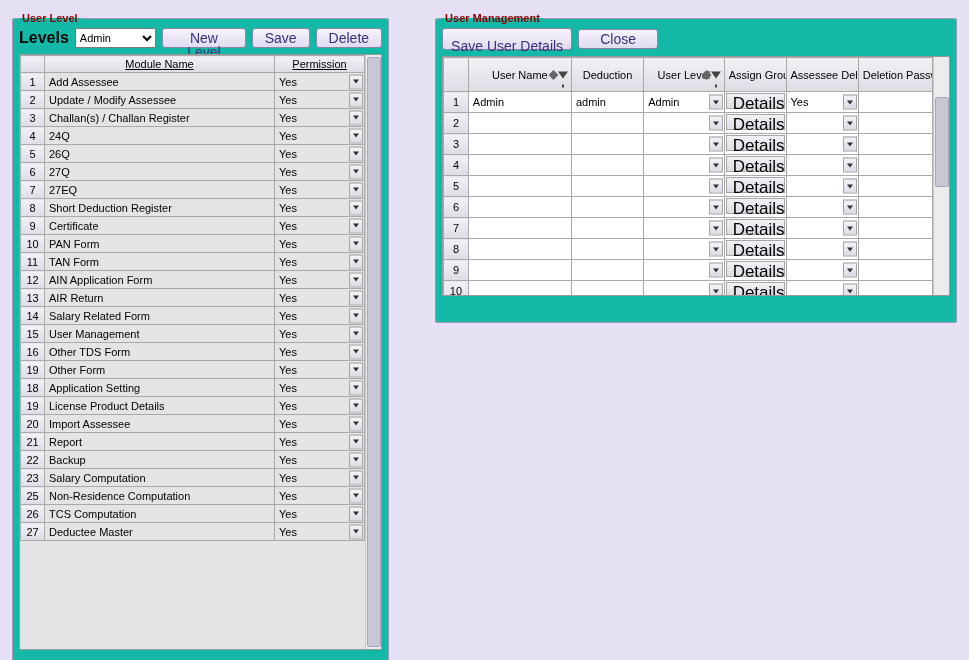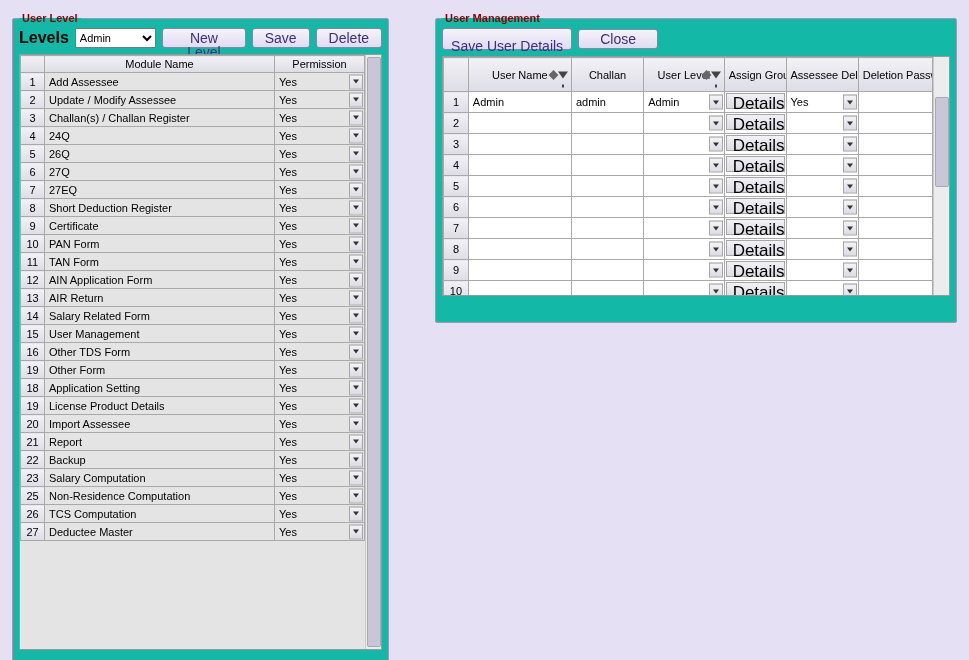--- a/index.html
+++ b/index.html
@@ -99,21 +99,21 @@
     white-space: nowrap;
     overflow: hidden;
   }
   table.grid th {
     background: linear-gradient(#f1f1f6, #dedde6);
     font-weight: normal;
     text-align: center;
     height: 34px;
     position: relative;
   }
-  table.grid th.short { height: 16px; }
+  table.grid th.short { height: 16px; text-decoration: underline; }
   table.grid td.rownum {
     background: linear-gradient(#f1f1f6, #dedde6);
     text-align: center;
     width: 24px;
   }
   table.grid col.rownum { width: 24px; }
 
   .perm-cell {
     position: relative;
     padding-right: 16px !important;
@@ -371,21 +371,21 @@
       <thead>
         <tr>
           <th></th>
           <th>
             <span>User Name</span>
             <span class="sort-flt">
               <span class="diamond"></span>
               <span class="funnel"></span>
             </span>
           </th>
-          <th>Challan</th>
+          <th>Deduction</th>
           <th>
             <span>User Level</span>
             <span class="sort-flt">
               <span class="diamond"></span>
               <span class="funnel"></span>
             </span>
           </th>
           <th>Assign Group</th>
           <th>Assessee Deletion</th>
           <th>Deletion Password</th>

